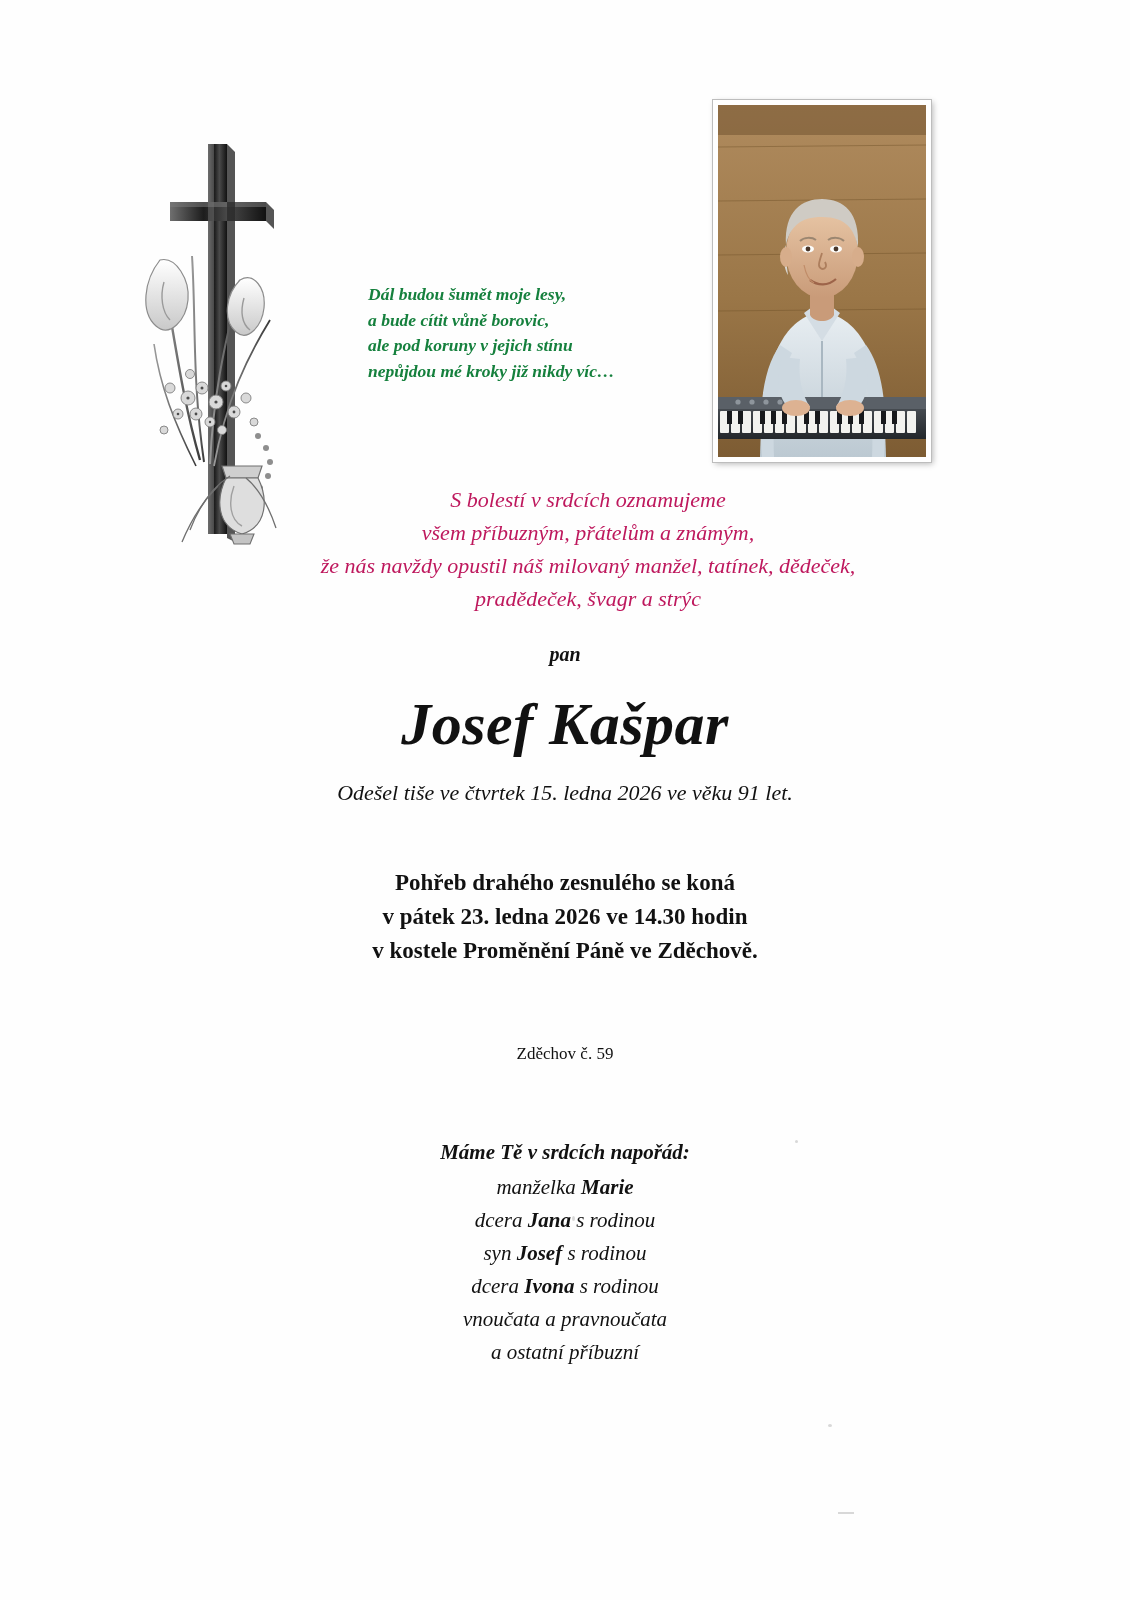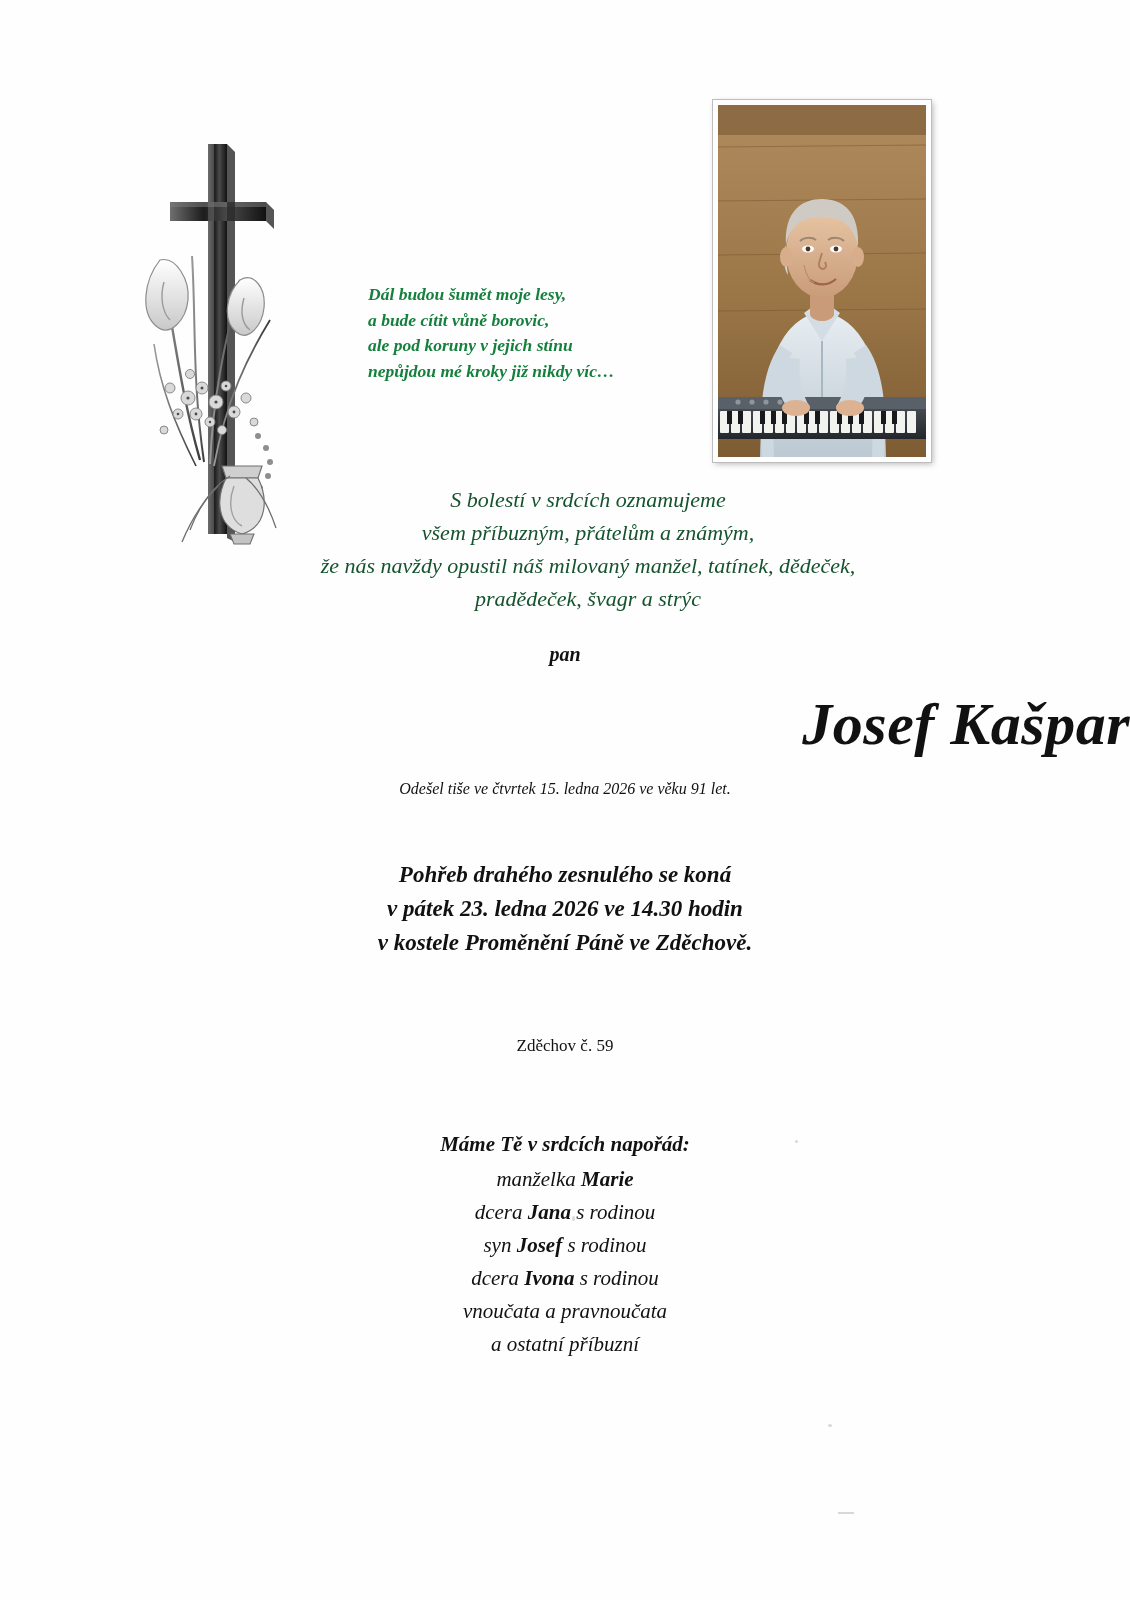--- a/index.html
+++ b/index.html
@@ -73,51 +73,49 @@
     left: 0;
     right: 0;
     top: 483px;
     text-align: center;
   }
 
   .announce {
     font-style: italic;
     font-size: 22px;
     line-height: 33px;
-    color: #14532d;
+    color: #be185d;
     padding-left: 46px;
   }
   .announce div { white-space: nowrap; }
 
   .pan {
     margin-top: 28px;
     font-style: italic;
     font-weight: bold;
     font-size: 20px;
   }
 
   .name {
     margin-top: 24px;
     font-style: italic;
     font-weight: bold;
     font-size: 60px;
     letter-spacing: 0.5px;
     line-height: 68px;
-    text-align: right;
   }
 
   .died {
     margin-top: 22px;
     font-style: italic;
-    font-size: 16px;
+    font-size: 22px;
   }
 
   .funeral {
     margin-top: 60px;
-    font-style: italic;
     font-weight: bold;
     font-size: 23px;
     line-height: 34px;
   }
 
   .burial {
     margin-top: 44px;
     font-style: italic;
     font-size: 22px;
     line-height: 33px;

